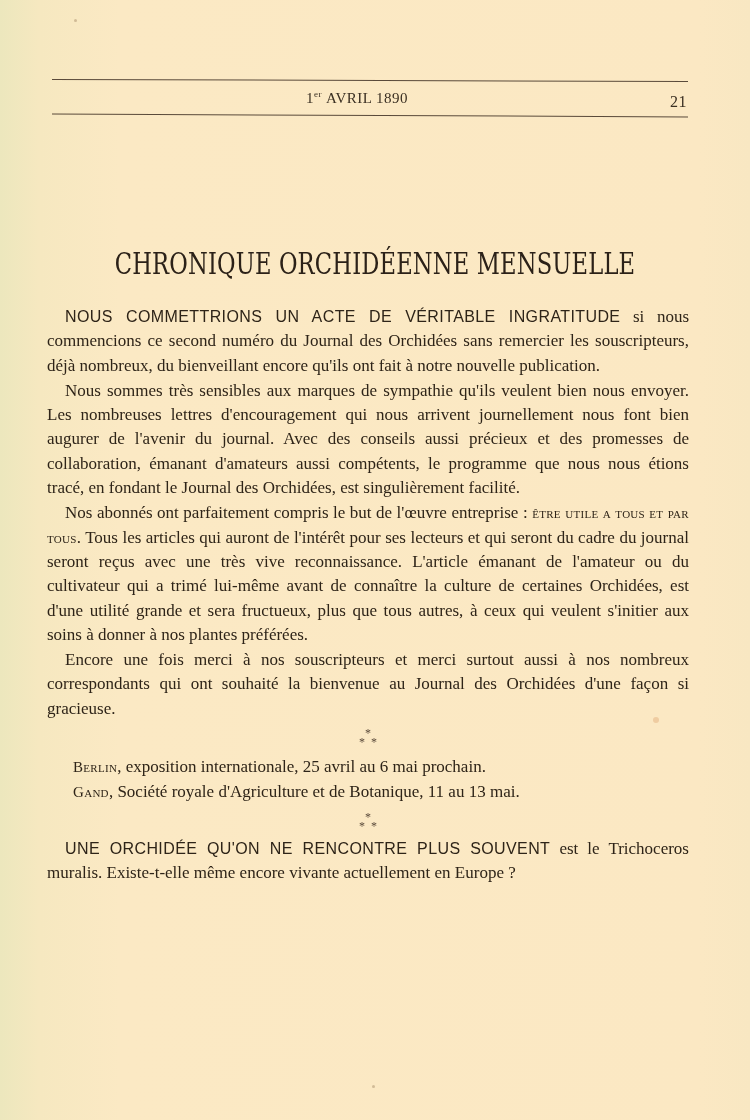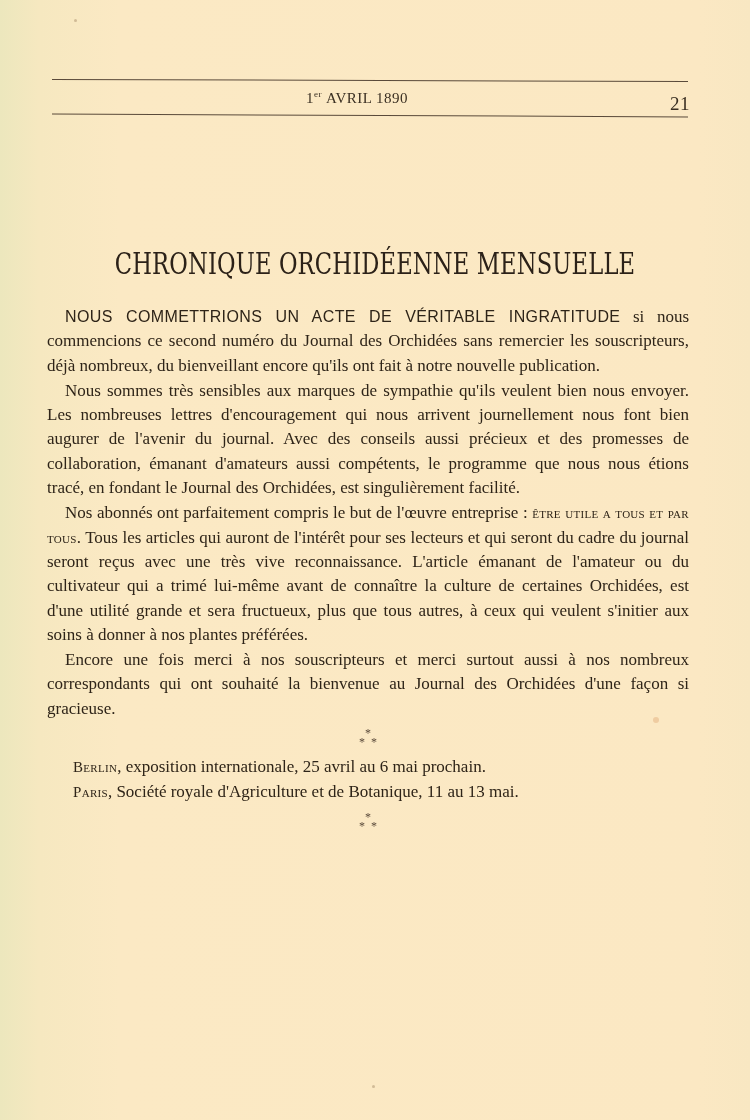--- a/index.html
+++ b/index.html
@@ -10,21 +10,21 @@
       color: #2e2418;
       position: relative;
     }
     .page { position: absolute; left: 0; top: 0; width: 750px; height: 1120px; }
     .rule { position: absolute; left: 52px; width: 636px; height: 0; border-top: 1.3px solid #5a4a3a; }
     .rule.top { top: 80px; transform: rotate(0.2deg); }
     .rule.bottom { top: 115px; transform: rotate(0.25deg); }
     .running-head { position: absolute; top: 89px; left: 0; width: 750px; height: 22px; font-size: 15px; letter-spacing: 0.5px; color: #3a2f22; padding-left: 17px; }
     .running-date { position: absolute; left: 306px; top: 0; white-space: nowrap; }
     .running-date sup { font-size: 9px; vertical-align: 6px; margin-right: 4px; }
-    .page-number { position: absolute; left: 670px; top: 4px; font-size: 19px; }
+    .page-number { position: absolute; left: 670px; top: 4px; font-size: 16px; }
     .title {
       position: absolute; top: 228px; left: 0; width: 750px; text-align: center;
       font-family: "DejaVu Serif", serif; font-size: 29px; letter-spacing: 0.2px;
       transform: scaleX(0.78); transform-origin: 375px 0; color: #2b2118; font-weight: normal;
     }
     .body { position: absolute; left: 47px; top: 305px; width: 642px; font-size: 17px; line-height: 24.3px; text-align: justify; }
     .para { margin: 0; text-indent: 18px; }
     .para + .para { margin-top: 1px; }
     .lead { font-family: "Liberation Sans", sans-serif; font-weight: normal; font-size: 16px; letter-spacing: 0.4px; }
     .it { }
@@ -57,26 +57,27 @@
 
     <p class="para"><span>Encore une fois merci à nos souscripteurs et merci surtout aussi à nos nombreux correspondants qui ont souhaité la bienvenue au </span><span class="it">Journal des Orchidées</span><span> d'une façon si gracieuse.</span></p>
 
     <div class="stars">
       <div>*</div>
       <div class="row2">**</div>
     </div>
 
     <ul class="list">
       <li><span class="sc">Berlin</span><span>, exposition internationale, 25 avril au 6 mai prochain.</span></li>
-      <li><span class="sc">Paris</span><span>, Société royale d'Agriculture et de Botanique, 11 au 13 mai.</span></li>
+      <li><span class="sc">Gand</span><span>, Société royale d'Agriculture et de Botanique, 11 au 13 mai.</span></li>
     </ul>
 
     <div class="stars">
       <div>*</div>
       <div class="row2">**</div>
     </div>
 
+    <p class="para"><span class="lead">UNE ORCHIDÉE QU'ON NE RENCONTRE PLUS SOUVENT</span><span> est le </span><span class="it">Trichoceros muralis</span><span>. Existe-t-elle même encore vivante actuellement en Europe ?</span></p>
   </div>
 
   <div class="spot" style="left:74px;top:19px;"></div>
   <div class="spot" style="left:372px;top:1085px;"></div>
   <div class="spot" style="left:653px;top:717px;background:#e8b98a;width:6px;height:6px;"></div>
 </div>
 
 </body></html>

